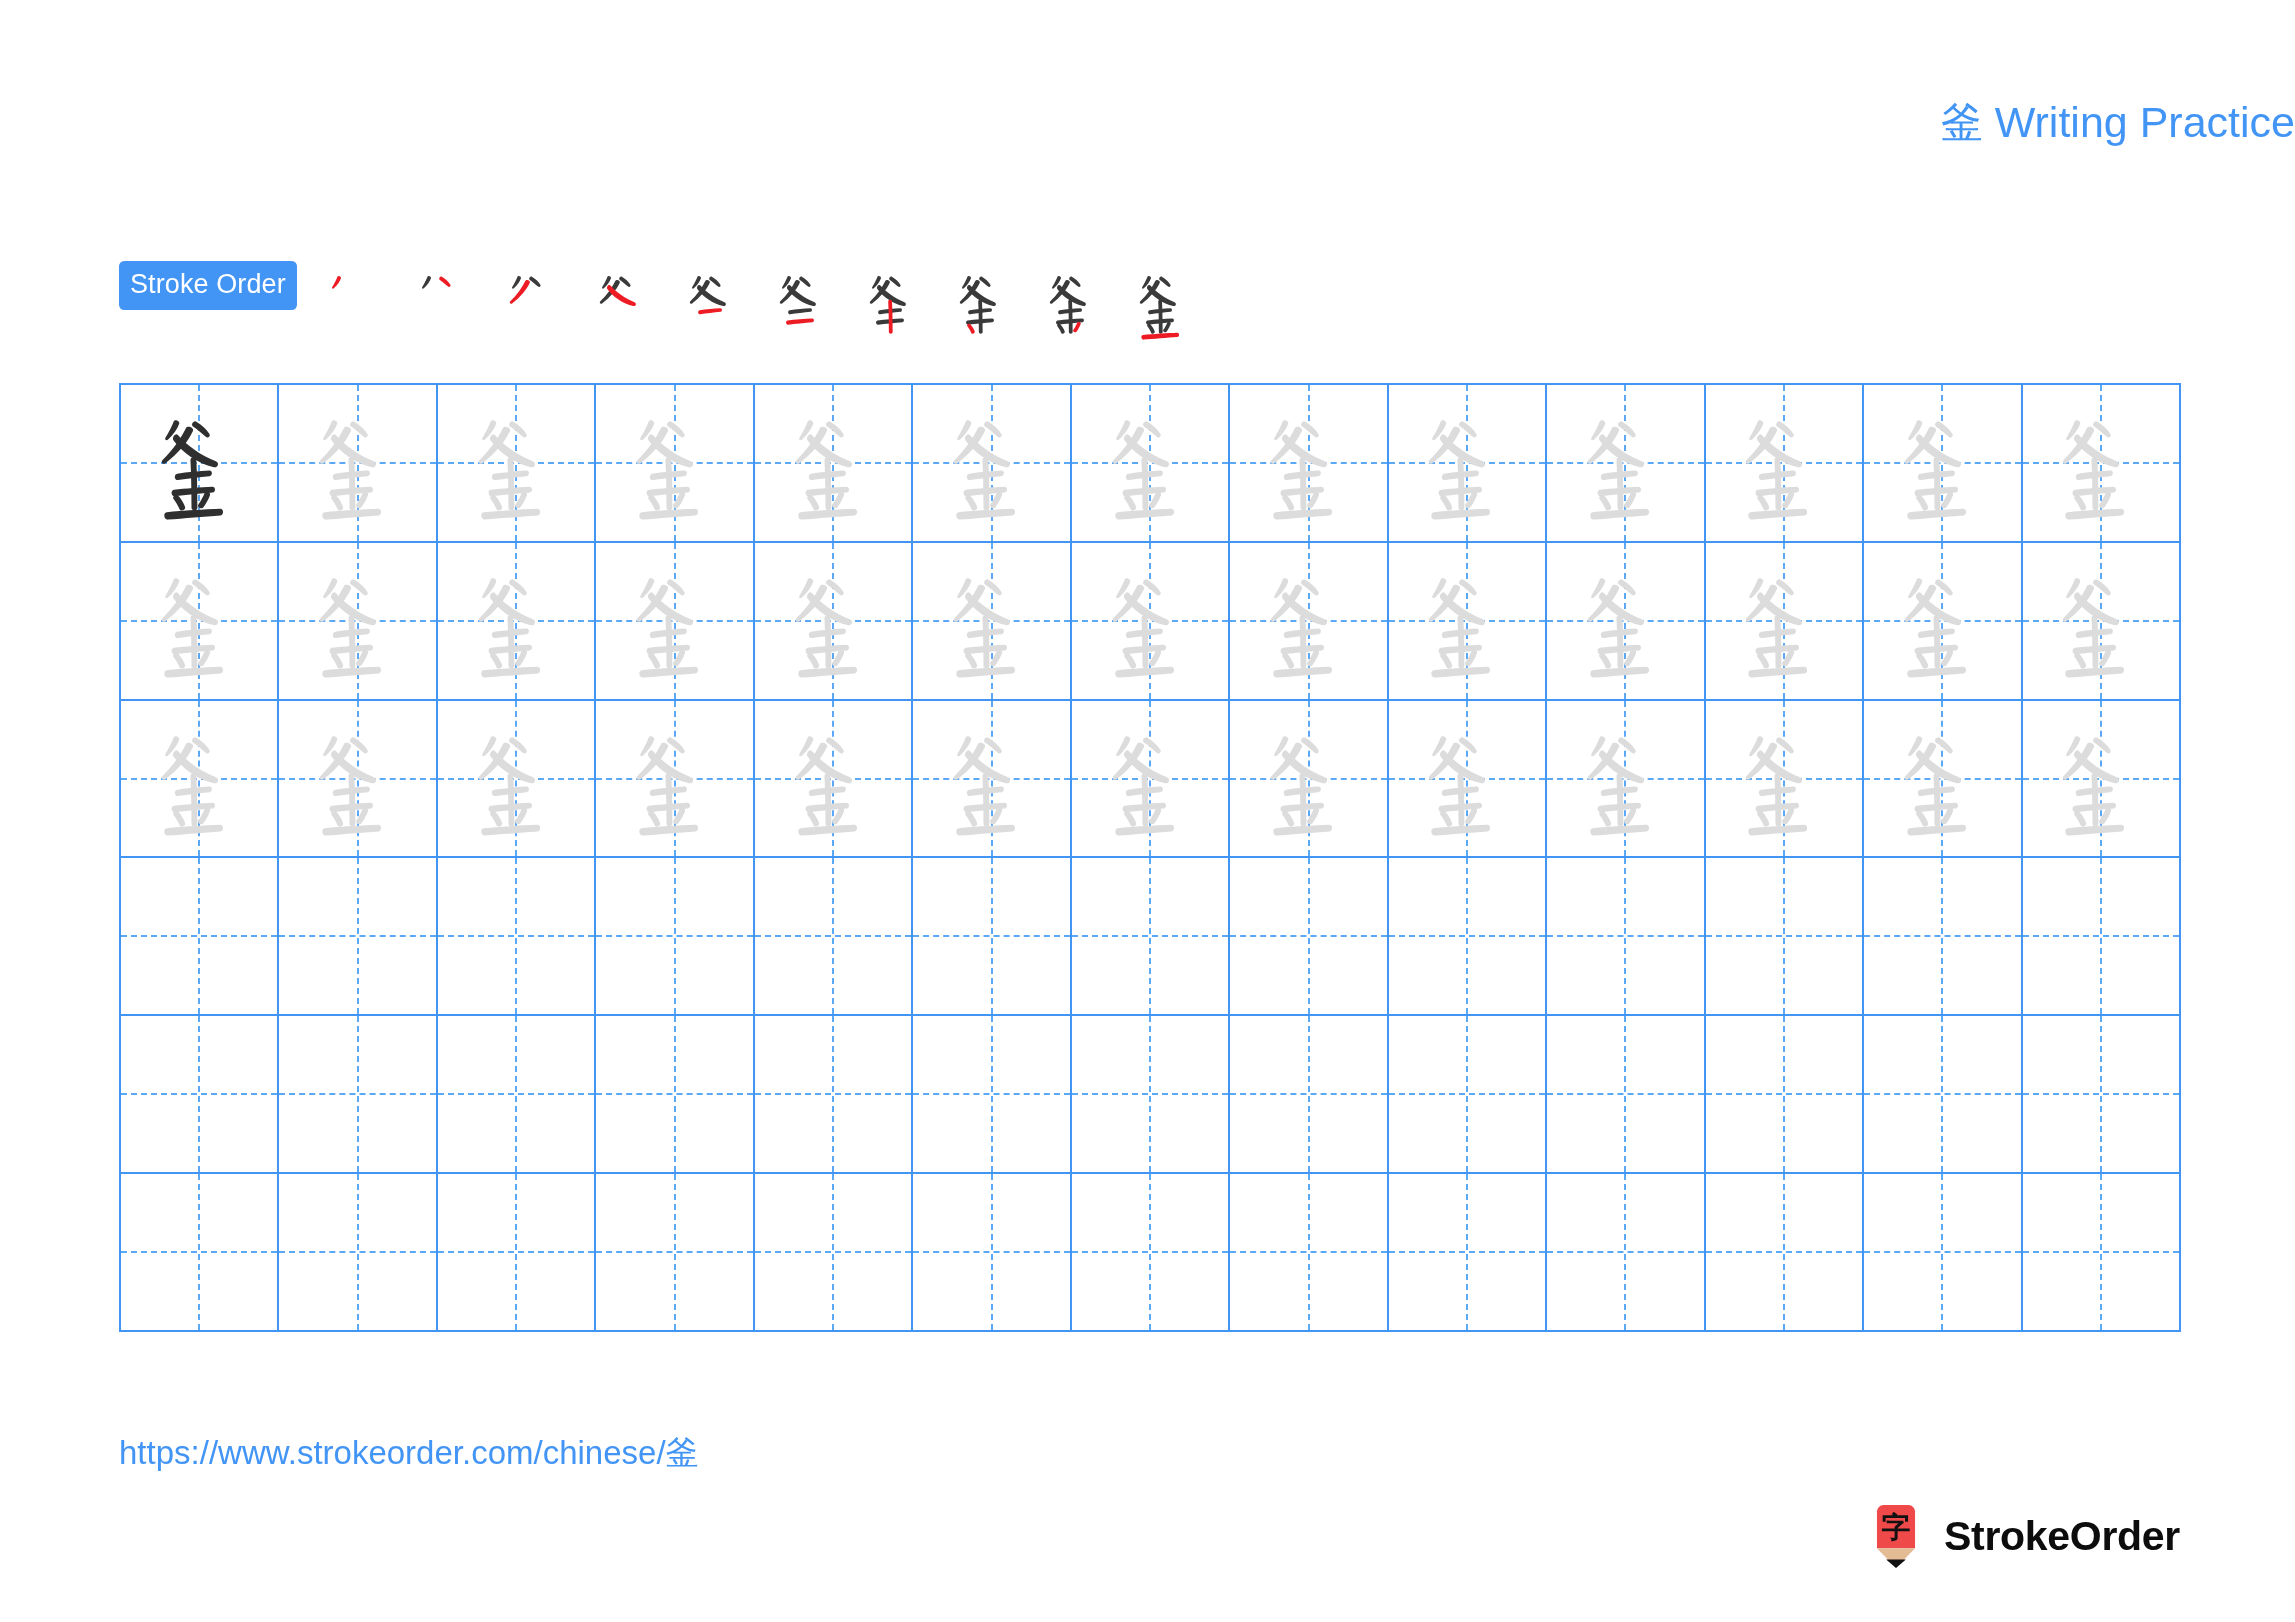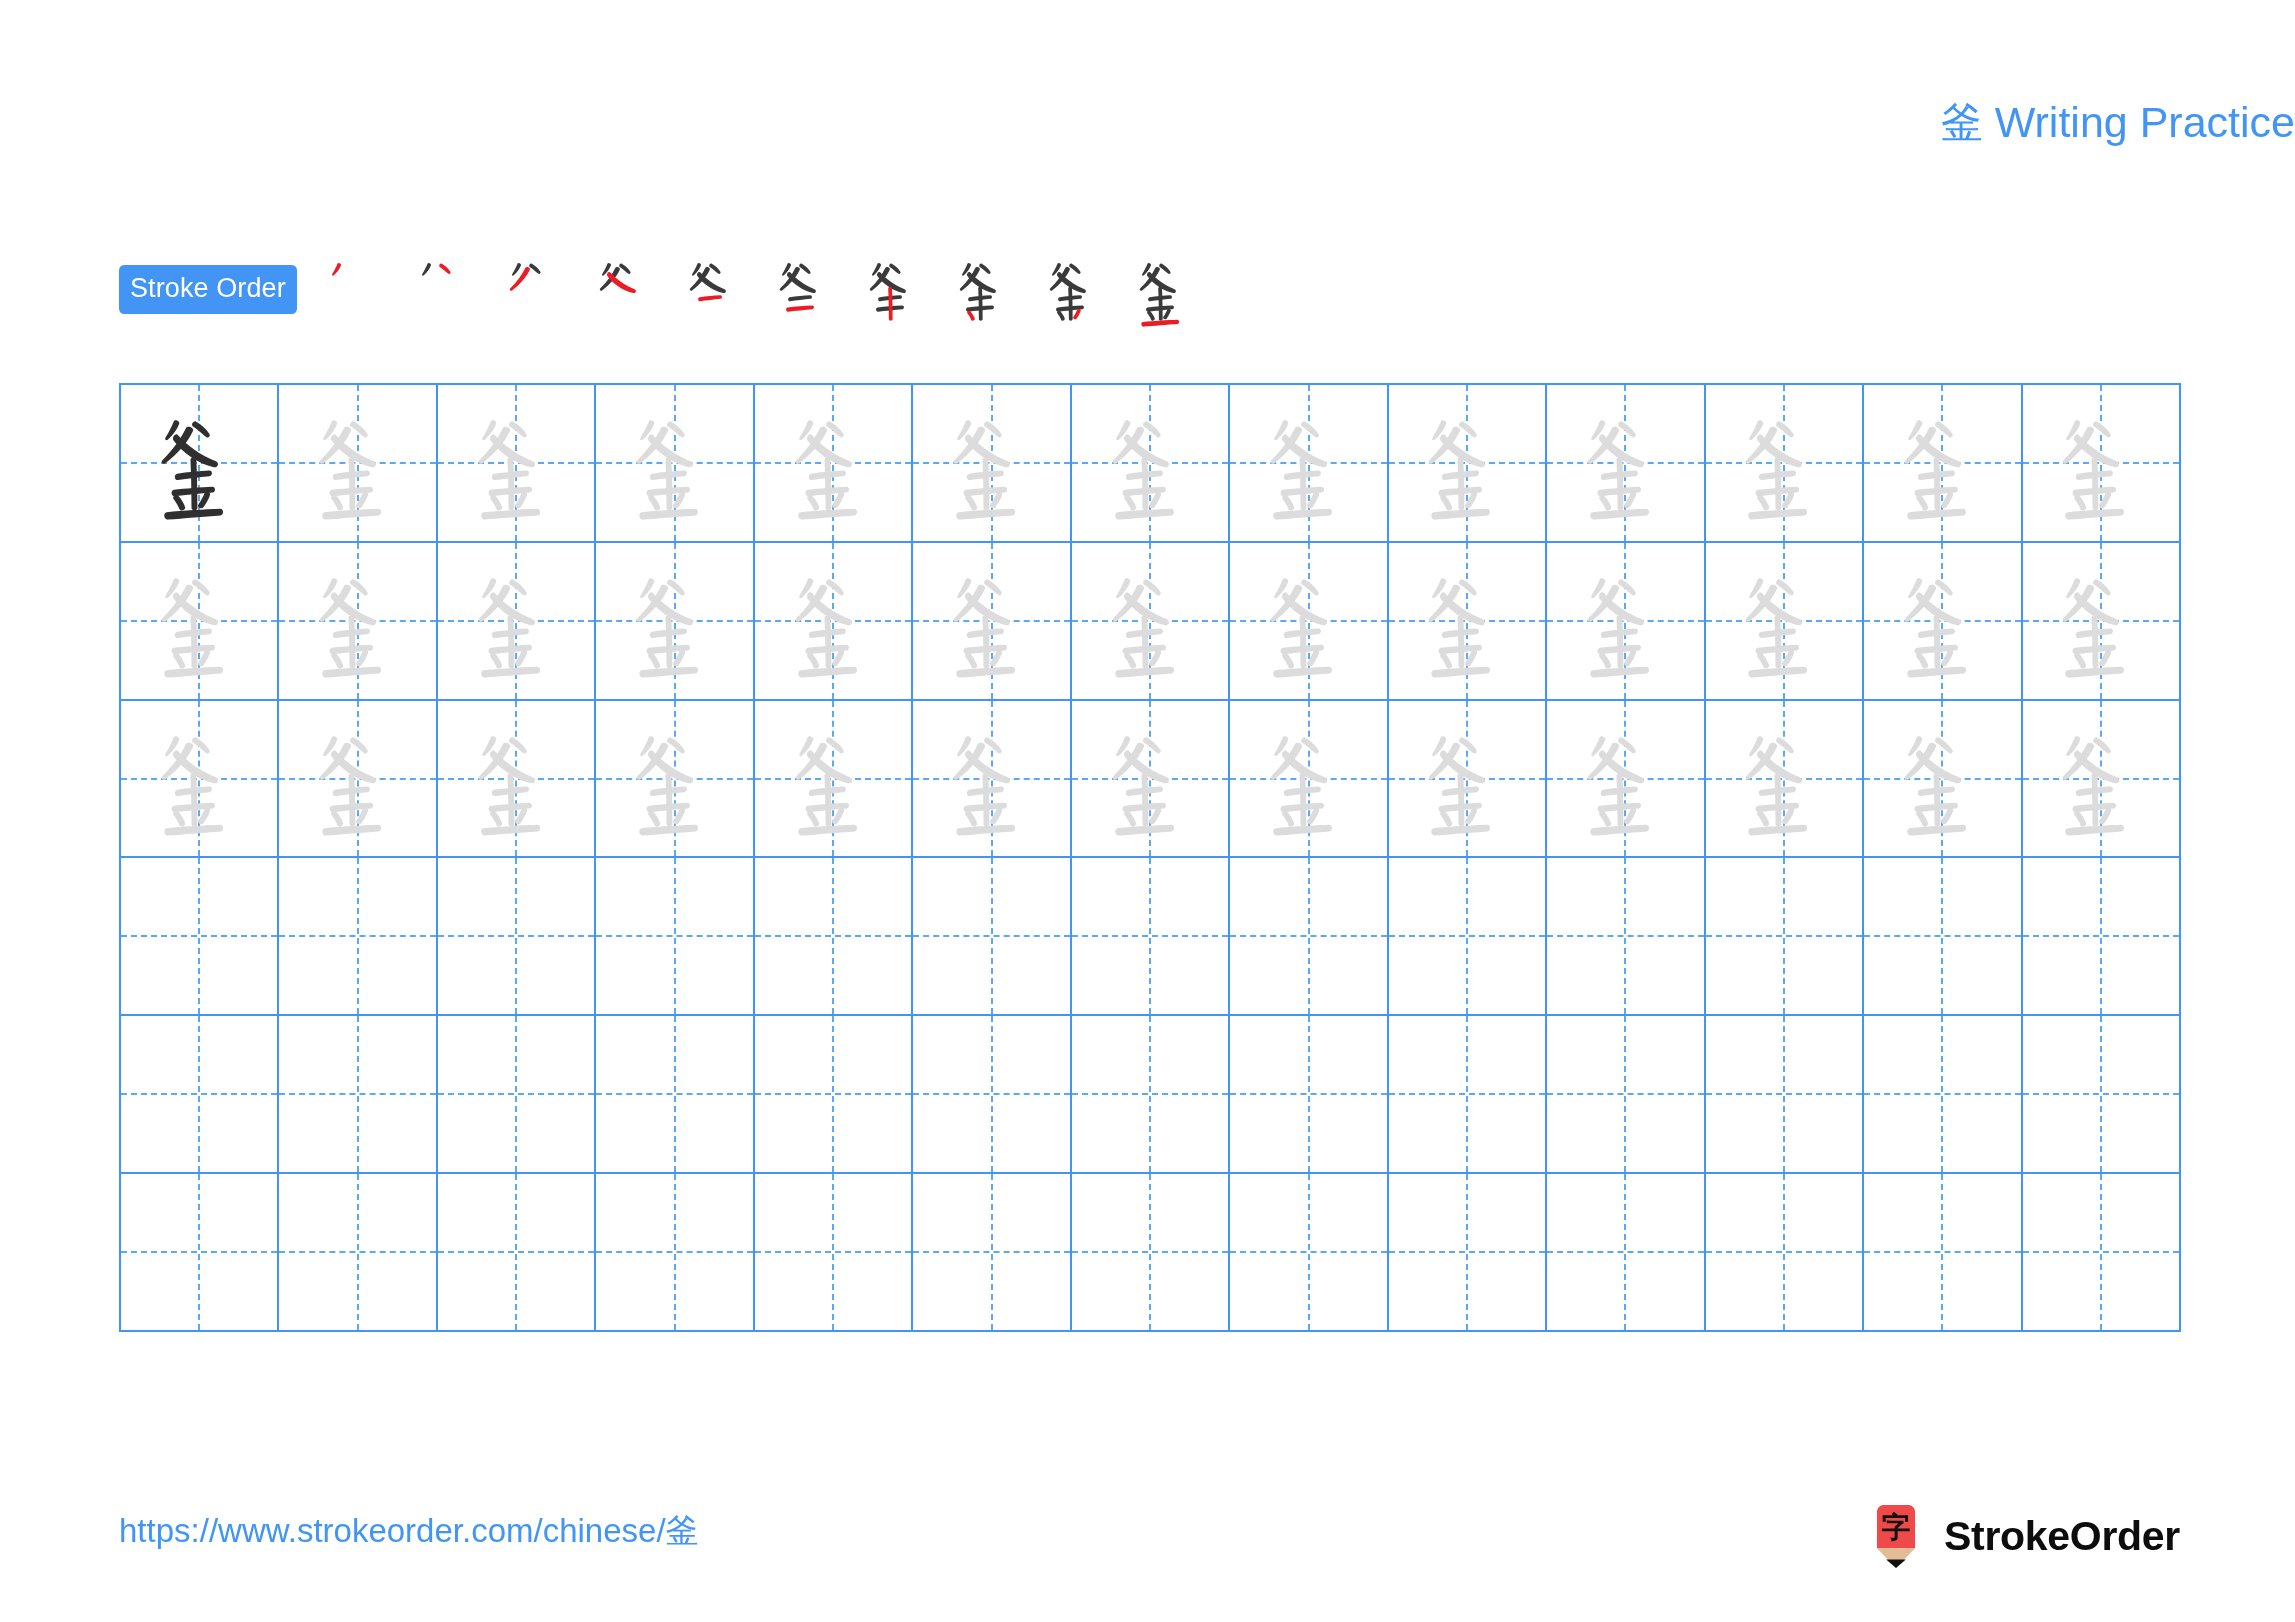--- a/index.html
+++ b/index.html
@@ -32,24 +32,24 @@
   }
   #page-title .han {
     font-family: "DejaVu Sans", "Liberation Sans", sans-serif;
     font-size: 42px;
   }
 
   
   #stroke-order-row {
     position: absolute;
     left: 119px;
-    top: 247px;
+    top: 261px;
     height: 85px;
     display: flex;
-    align-items: center;
+    align-items: flex-start;
   }
   #stroke-order-badge {
     display: inline-block;
     background: #4295f5;
     color: #ffffff;
     font-size: 27px;
     line-height: 1;
     padding: 9.8px 11px 11.8px 11px;
     border-radius: 5.2px;
     white-space: nowrap;
@@ -135,21 +135,21 @@
     height: 131px;
     display: block;
   }
   .glyph-dark path { fill: #2f2f2f; }
   .glyph-trace path { fill: #dcdcdc; }
 
   
   #footer-url {
     position: absolute;
     left: 119px;
-    top: 1514px;
+    top: 1436px;
     font-size: 33px;
     line-height: 1;
     color: #4295f5;
     white-space: nowrap;
   }
   #brand {
     position: absolute;
     right: 115px;
     top: 1505px;
     display: flex;

